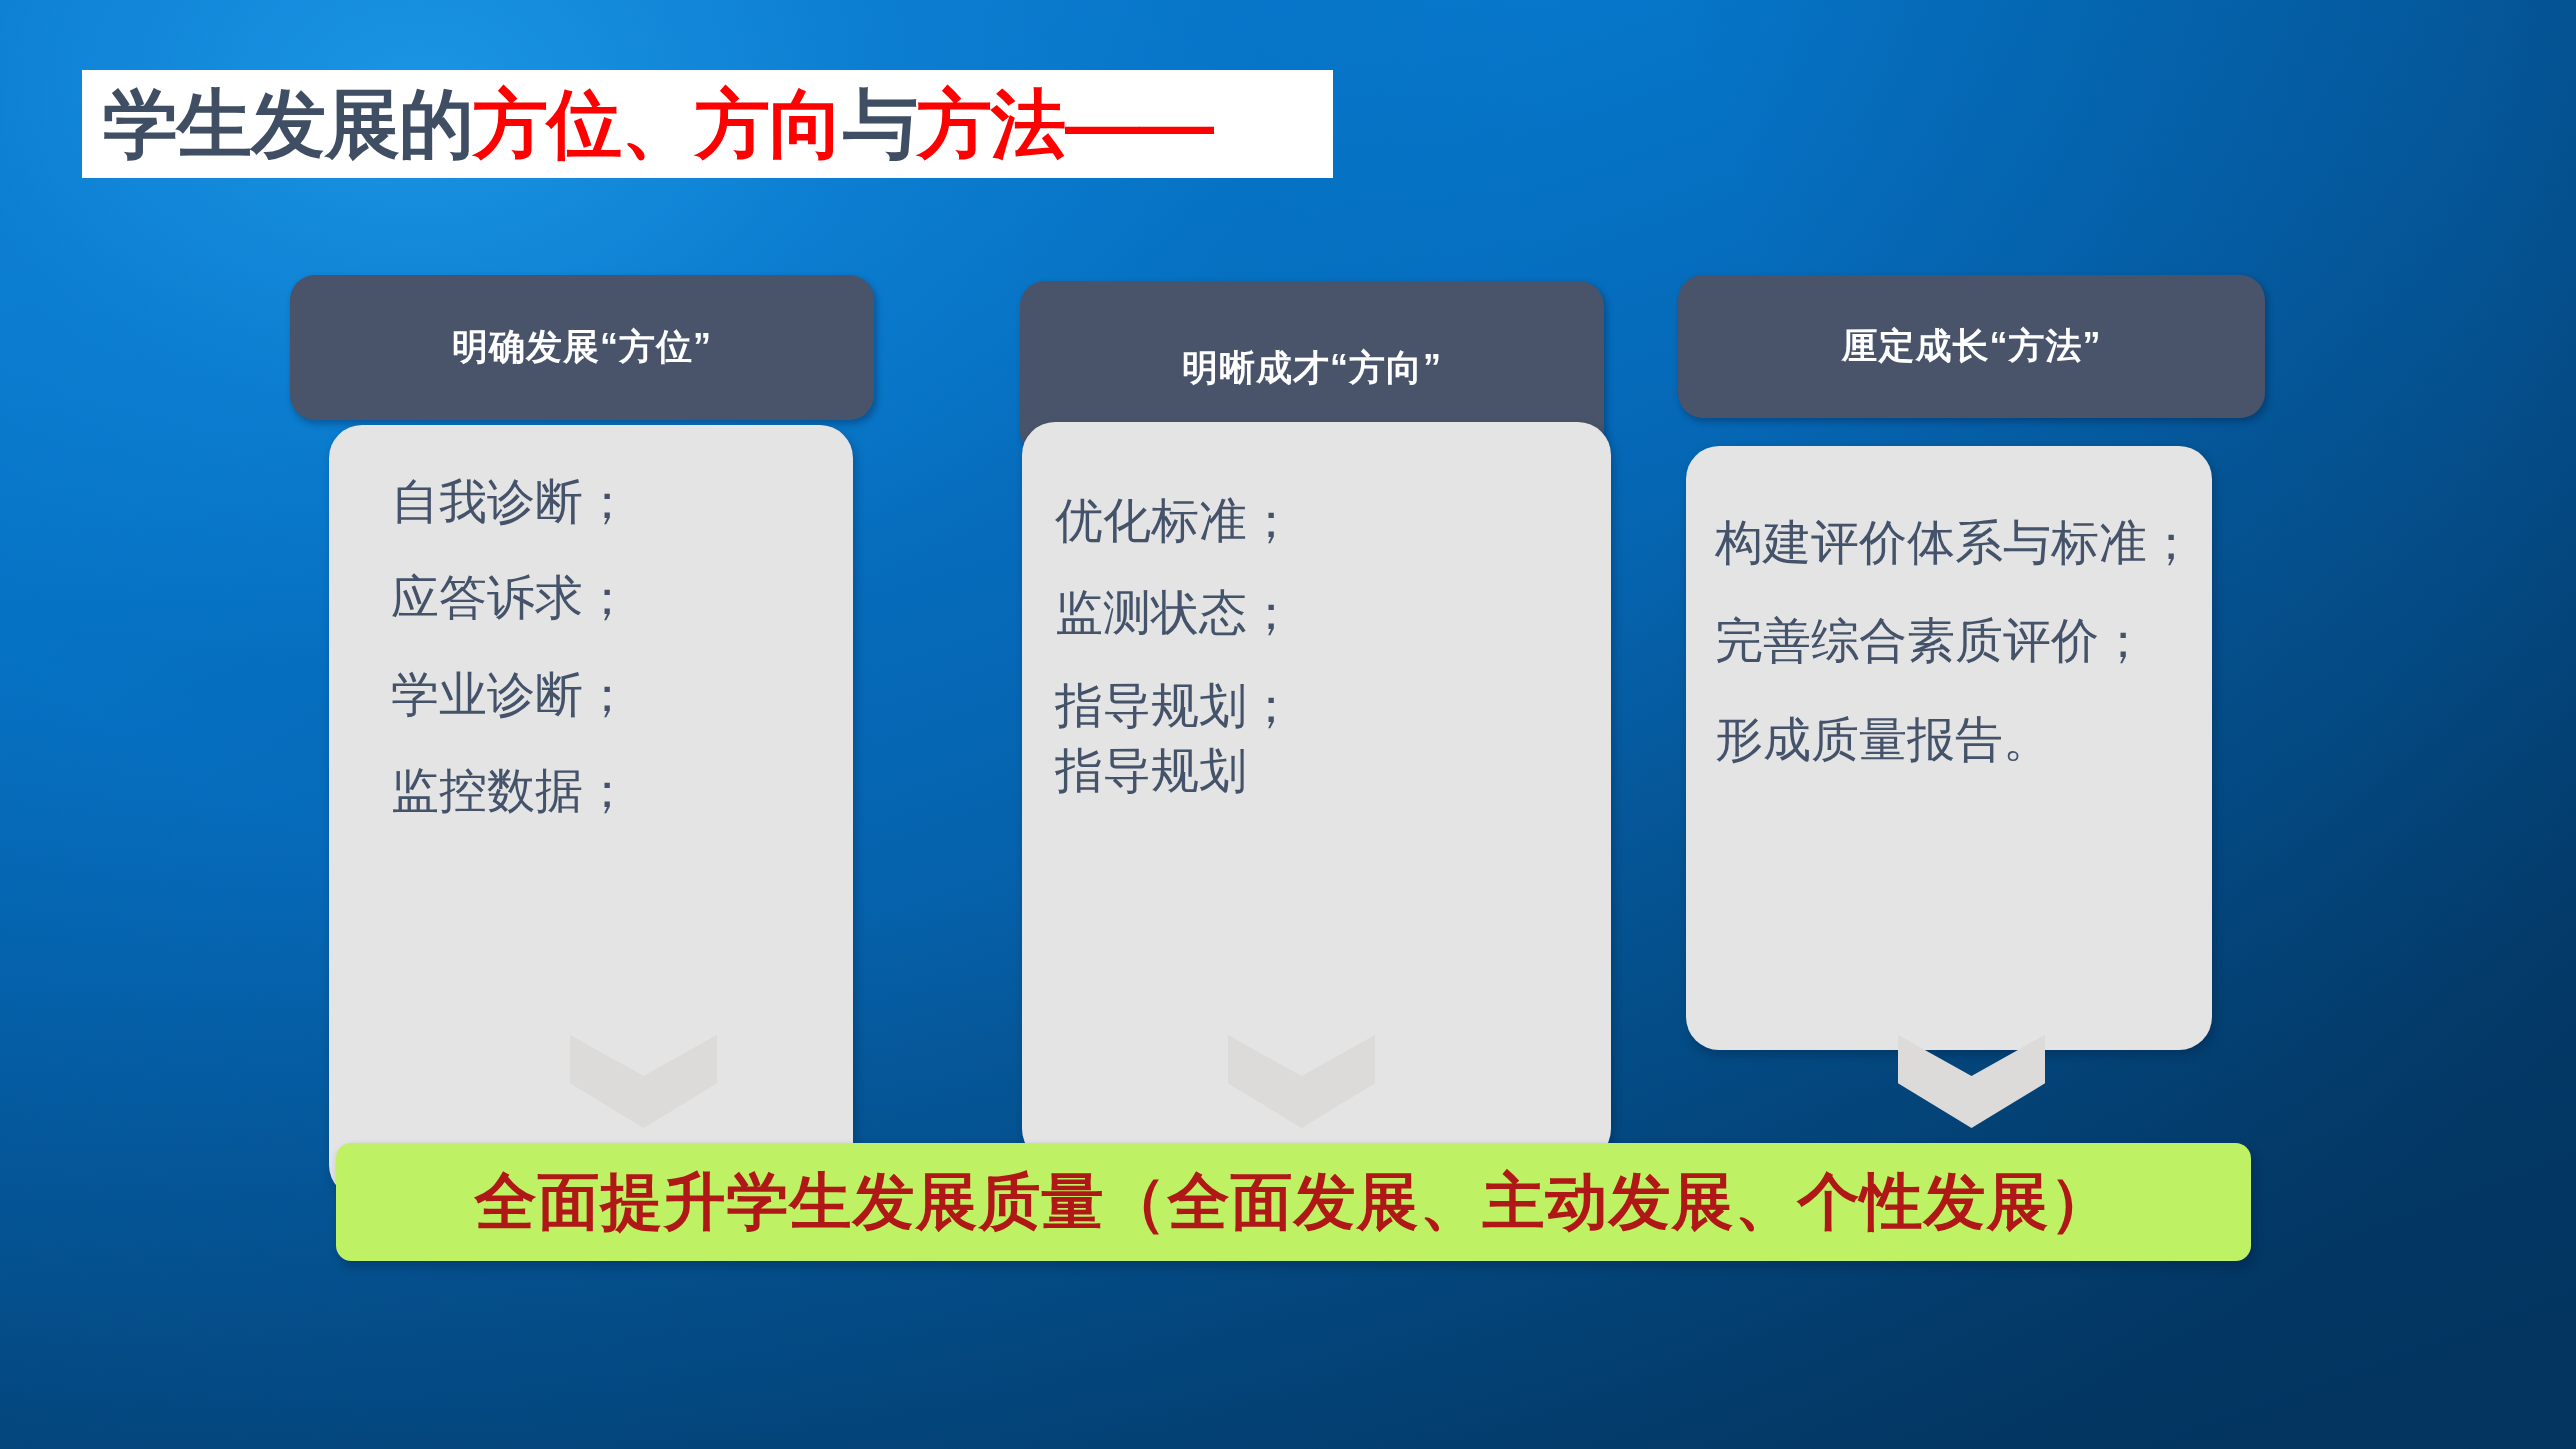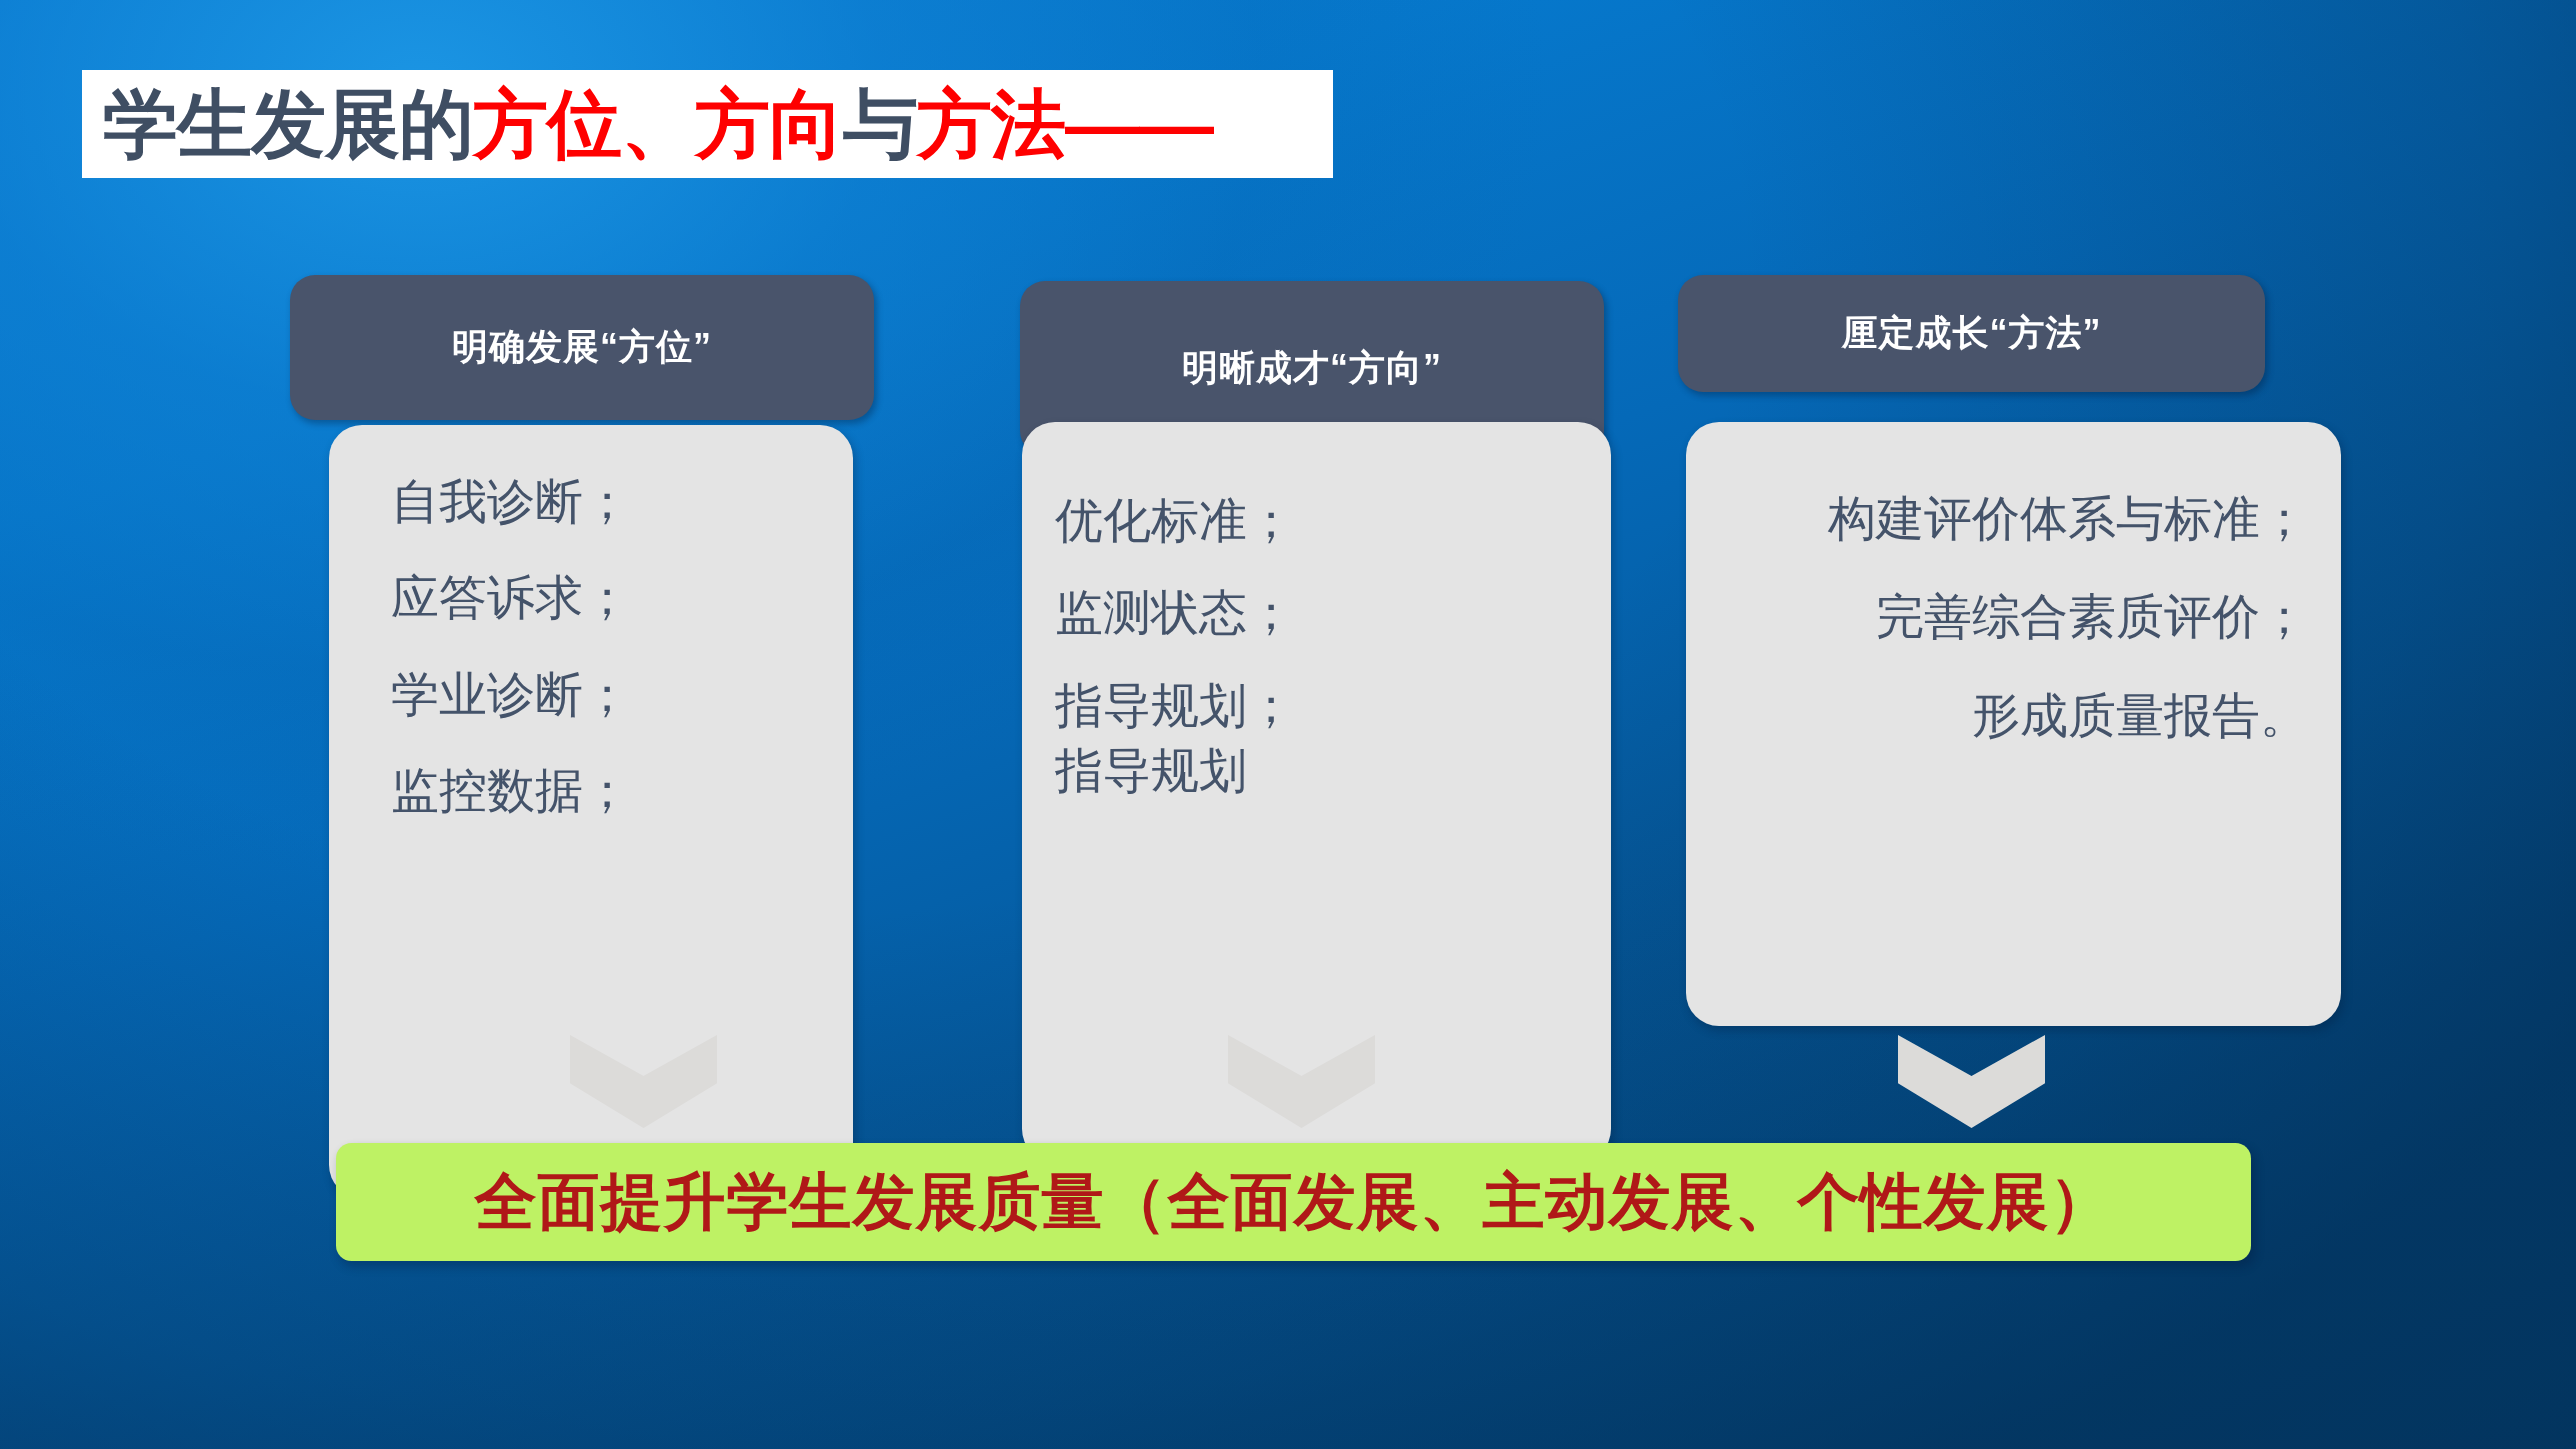--- a/index.html
+++ b/index.html
@@ -175,24 +175,24 @@
         <div class="body-line gap">优化标准；</div>
         <div class="body-line gap">监测状态；</div>
         <div class="body-line tight">指导规划；</div>
         <div class="body-line tight">指导规划</div>
       </div>
     </div>
     <div class="chevron" style="left:1184px; top:1035px;"></div>
   </div>
 
   <div class="col" id="col3">
-    <div class="col-head" style="left:1634px; top:275px; width:587px; height:117px;">
+    <div class="col-head" style="left:1634px; top:275px; width:587px; height:143px;">
       <span class="col-head-text">厘定成长“方法”</span>
     </div>
-    <div class="col-body" style="left:1642px; top:422px; width:655px; height:604px;text-align:right;">
+    <div class="col-body" style="left:1642px; top:446px; width:526px; height:604px;">
       <div class="col-body-inner">
         <div class="body-line">构建评价体系与标准；</div>
         <div class="body-line">完善综合素质评价；</div>
         <div class="body-line">形成质量报告。</div>
       </div>
     </div>
     <div class="chevron" style="left:1854px; top:1035px;"></div>
   </div>
 
   <div class="banner">

